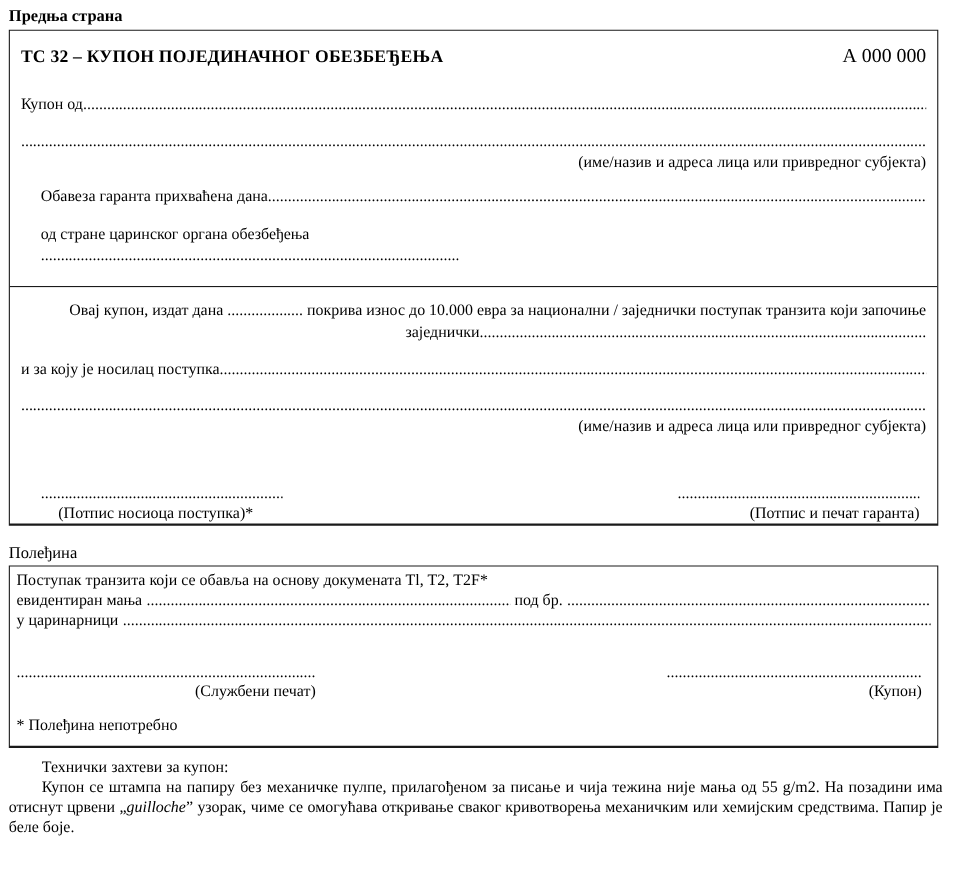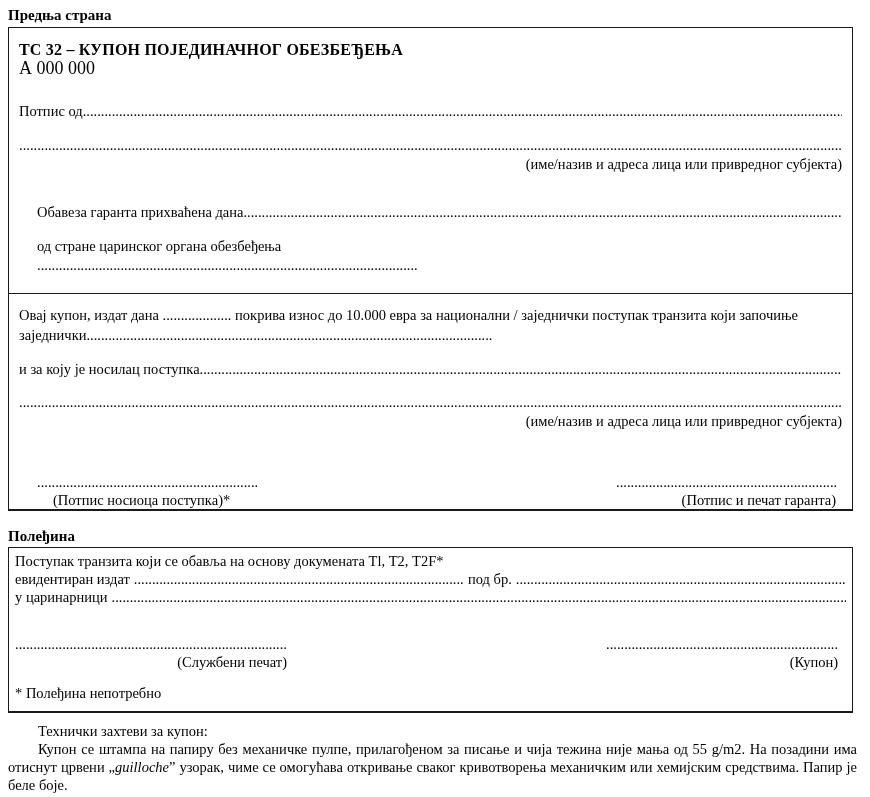--- a/index.html
+++ b/index.html
@@ -7,39 +7,39 @@
     position:relative;
     width:870px;height:797px;
     background:#fff;color:#000;
     font-family:"Liberation Serif","DejaVu Serif",serif;
     font-size:14.5px;line-height:18px;
     box-sizing:border-box;
     padding:6px 0 0 0;
     overflow:hidden;
   }
   .section-label{margin-left:8px;font-weight:bold;font-size:15px;}
-  .section-label.plain{font-weight:bold;}
+  .section-label.plain{font-weight:normal;}
   .box{
     margin-left:8px;width:845px;box-sizing:border-box;
     border:1.6px solid #1a1a1a;
     background:#fff;
   }
   .front-box{margin-top:3px;border-bottom-width:2.2px;}
   .back-box{margin-top:2px;border-bottom-width:2px;}
   .inner{padding:0 10px;}
-  .title-row{display:flex;justify-content:space-between;align-items:baseline;padding-top:13px;flex-direction:column;}
+  .title-row{display:flex;justify-content:space-between;align-items:baseline;padding-top:13px;}
   .doc-title{font-weight:bold;font-size:16px;letter-spacing:.2px;}
   .serial{font-size:18px;}
   .flexrow{display:flex;align-items:baseline;}
   .dotfill{flex:1 1 0;min-width:0;overflow:hidden;white-space:nowrap;}
   .dotline{overflow:hidden;white-space:nowrap;height:18px;}
   .dotrun{white-space:nowrap;}
   .caption{text-align:right;}
   .indent20{padding-left:18px;}
-  .nowrap{display:block;white-space:nowrap;overflow:hidden;}
+  .nowrap{display:block;white-space:nowrap;overflow:hidden;text-align:right;}
   .divider-sec{border-top:1.6px solid #1a1a1a;margin-top:19px;}
   .para{margin:0;padding-top:11px;line-height:20px;}
   .sig-row{display:flex;justify-content:space-between;}
   .sig-col{display:flex;flex-direction:column;}
   .footnote{padding-left:18px;}
   .tech{margin:9px 8px 0 8px;width:849px;box-sizing:border-box;}
   .tech p{margin:0;text-indent:30px;line-height:18px;}
   .tech p.just{text-align:justify;}
   .it{font-style:italic;}
 </style>
@@ -51,28 +51,28 @@
   <div class="section-label">Предња страна</div>
 
   <div class="box front-box">
     <div class="inner">
       <div class="title-row">
         <span class="doc-title">ТС 32 – КУПОН ПОЈЕДИНАЧНОГ ОБЕЗБЕЂЕЊА</span>
         <span class="serial">А 000 000</span>
       </div>
 
       <div class="flexrow" style="margin-top:25px;">
-        <span>Потпис од</span>
+        <span>Купон од</span>
         <span class="dotfill">............................................................................................................................................................................................................................................................................................................</span>
       </div>
 
       <div class="dotline" style="margin-top:16px;">............................................................................................................................................................................................................................................................................................................</div>
       <div class="caption" style="margin-top:1px;">(име/назив и адреса лица или привредног субјекта)</div>
 
-      <div class="flexrow indent20" style="margin-top:30px;">
+      <div class="flexrow indent20" style="margin-top:13px;">
         <span>Обавеза гаранта прихваћена дана</span>
         <span class="dotfill">............................................................................................................................................................................................................................................................................................................</span>
       </div>
 
       <div class="indent20" style="margin-top:16px;">од стране царинског органа обезбеђења</div>
       <div class="dotline indent20" style="width:380px;margin-top:1px;">..............................................................................................................</div>
     </div>
 
     <div class="inner divider-sec">
       <p class="para">
@@ -107,21 +107,21 @@
   </div>
 
   <div class="section-label plain" style="margin-top:16px;">Полеђина</div>
 
   <div class="box back-box">
     <div class="inner" style="padding:4px 6px 0 6px;">
 
       <div>Поступак транзита који се обавља на основу докумената Тl, Т2, Т2F*</div>
 
       <div class="flexrow">
-        <span>евидентиран издат</span>
+        <span>евидентиран мања</span>
         <span class="dotfill" style="margin:0 4px;">............................................................................................................................................................................................................................................................................................................</span>
         <span>под бр.</span>
         <span class="dotfill" style="margin-left:4px;">............................................................................................................................................................................................................................................................................................................</span>
       </div>
 
       <div class="flexrow">
         <span>у царинарници</span>
         <span class="dotfill" style="margin-left:4px;">............................................................................................................................................................................................................................................................................................................</span>
       </div>
 

